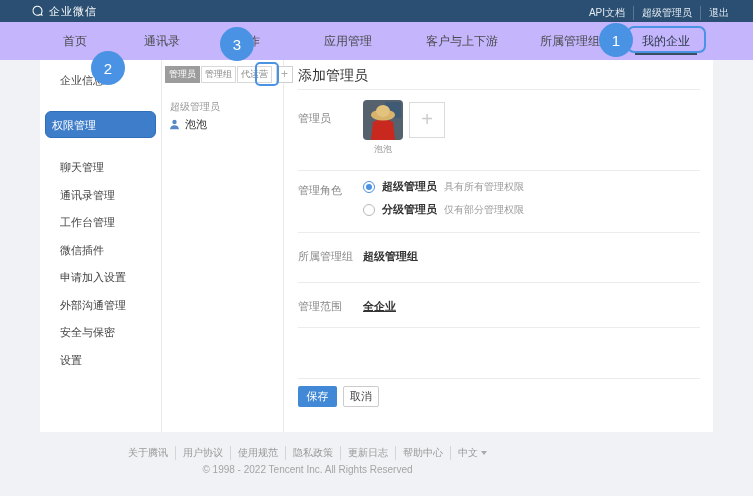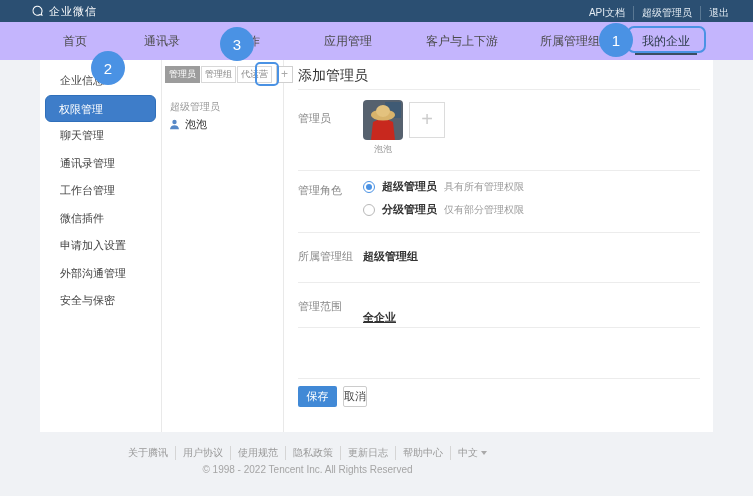--- a/index.html
+++ b/index.html
@@ -35,21 +35,21 @@
     align-items:center; justify-content:center; z-index:40; }
   
   .card { position:absolute; left:40px; top:60px; width:673px; height:372px;
     background:#fff; }
   
   .sidebar { position:absolute; left:0; top:0; width:122px; height:372px;
     border-right:1px solid #e9e9e9; padding-top:7px; }
   .side-item { height:27.5px; line-height:27.5px; padding-left:20px;
     font-size:11px; color:#444; cursor:pointer; }
   .side-item.active { background:#3e7dc9; border:1px solid #2f6fba;
-    border-radius:6px; color:#fff; margin:0 5px; padding-left:13px; }
+    border-radius:6px; color:#fff; margin:16px 5px; padding-left:6px; }
   
   .panel { position:absolute; left:122px; top:0; width:122px; height:372px;
     border-right:1px solid #e9e9e9; }
   .tabs { position:absolute; left:3px; top:6px; display:flex; }
   .tab { height:17px; line-height:15px; padding:0 3px; font-size:9px;
     color:#888; background:#fff; border:1px solid #d8d8d8; margin-right:1px;
     cursor:pointer; white-space:nowrap; }
   .tab.selected { background:#9c9c9c; border-color:#9c9c9c; color:#fff; }
   .tab-add { width:17px; height:17px; line-height:14px; text-align:center;
     font-size:12px; color:#aaa; background:#fff; border:1px solid #d0d0d0;
@@ -71,26 +71,26 @@
     border:1px solid #dcdcdc; color:#ccc; font-size:20px; line-height:33px;
     text-align:center; cursor:pointer; background:#fff; }
   .radio-row { position:absolute; left:323px; display:flex; align-items:center; gap:7px; }
   .radio { width:12px; height:12px; border-radius:50%; border:1px solid #b8b8b8;
     background:#fff; position:relative; flex:0 0 auto; }
   .radio.checked { border-color:#4a92e4; }
   .radio.checked::after { content:""; position:absolute; left:2px; top:2px;
     width:6px; height:6px; border-radius:50%; background:#4a92e4; }
   .radio-label { font-size:11px; font-weight:bold; color:#333; }
   .radio-desc { font-size:10px; color:#9a9a9a; }
-  .scope-value { text-decoration:underline; cursor:pointer;margin-top:11px; }
+  .scope-value { text-decoration:underline; cursor:pointer; }
   .perm-note { position:absolute; left:258px; top:284px; font-size:11px; color:#666; }
   .btn-save { position:absolute; left:258px; top:326px; width:39px; height:21px;
     background:#4189d6; color:#fff; border:none; border-radius:2px;
     font-size:11px; cursor:pointer; font-family:inherit; }
-  .btn-cancel { position:absolute; left:303px; top:326px; width:24px; height:21px;
+  .btn-cancel { position:absolute; left:303px; top:326px; width:36px; height:21px;
     background:#fff; color:#444; border:1px solid #ccc; border-radius:2px;
     font-size:11px; cursor:pointer; font-family:inherit; }
   
   .footer { position:absolute; left:0; top:442px; width:615px; text-align:center; }
   .footer-links { font-size:10px; color:#999; display:inline-flex; align-items:center; }
   .footer-links a { color:#999; text-decoration:none; padding:0 7px; cursor:pointer; }
   .footer-links a + a { border-left:1px solid #d5d5d5; }
   .lang { padding:0 7px; border-left:1px solid #d5d5d5; cursor:pointer;
     display:inline-flex; align-items:center; gap:3px; }
   .caret { width:0; height:0; border-left:3px solid transparent;
@@ -132,20 +132,21 @@
   <div class="sidebar">
     <div class="side-item">企业信息</div>
     <div class="side-item active">权限管理</div>
     <div class="side-item">聊天管理</div>
     <div class="side-item">通讯录管理</div>
     <div class="side-item">工作台管理</div>
     <div class="side-item">微信插件</div>
     <div class="side-item">申请加入设置</div>
     <div class="side-item">外部沟通管理</div>
     <div class="side-item">安全与保密</div>
+    <div class="side-item">设置</div>
   </div>
 
   <div class="panel">
     <div class="tabs">
       <div class="tab selected">管理员</div>
       <div class="tab">管理组</div>
       <div class="tab">代运营</div>
       <div class="tab-add">+</div>
     </div>
     <div class="group-label">超级管理员</div>

